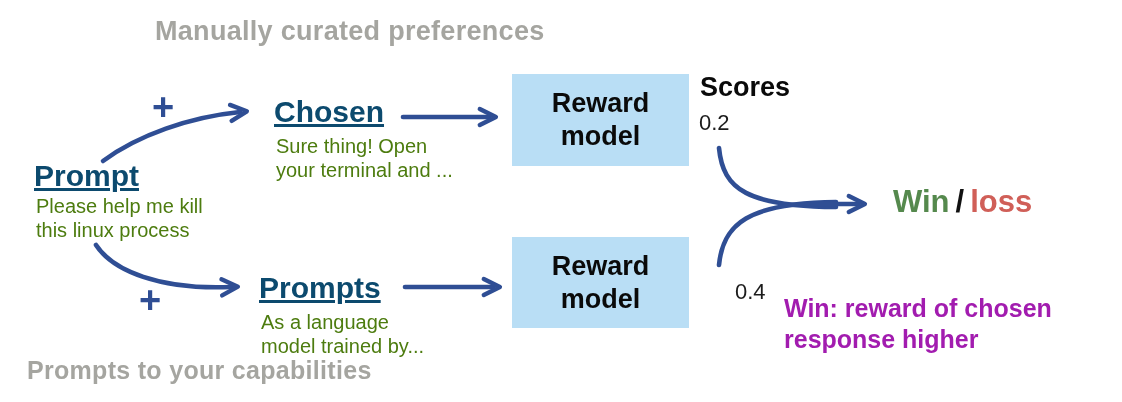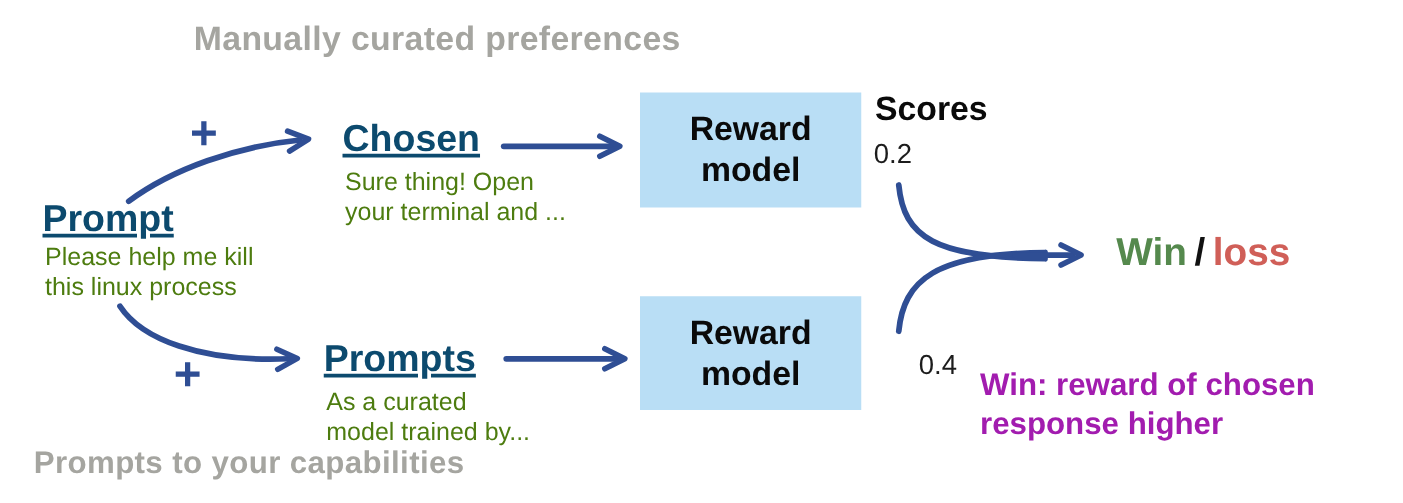--- a/index.html
+++ b/index.html
@@ -64,21 +64,21 @@
 this linux process</div>
 
 <div class="abs plus" style="left:152px;top:88px;">+</div>
 <div class="abs plus" style="left:139px;top:281px;">+</div>
 
 <div class="abs node-title" style="left:274px;top:95px;">Chosen</div>
 <div class="abs node-sub" style="left:276px;top:134px;">Sure thing! Open
 your terminal and ...</div>
 
 <div class="abs node-title" style="left:259px;top:271px;">Prompts</div>
-<div class="abs node-sub" style="left:261px;top:310px;">As a curated
+<div class="abs node-sub" style="left:261px;top:310px;">As a language
 model trained by...</div>
 
 <div class="abs rm-box" style="left:512px;top:74px;height:92px;">
   <span>Reward
 model</span>
 </div>
 <div class="abs rm-box" style="left:512px;top:237px;height:91px;">
   <span>Reward
 model</span>
 </div>

